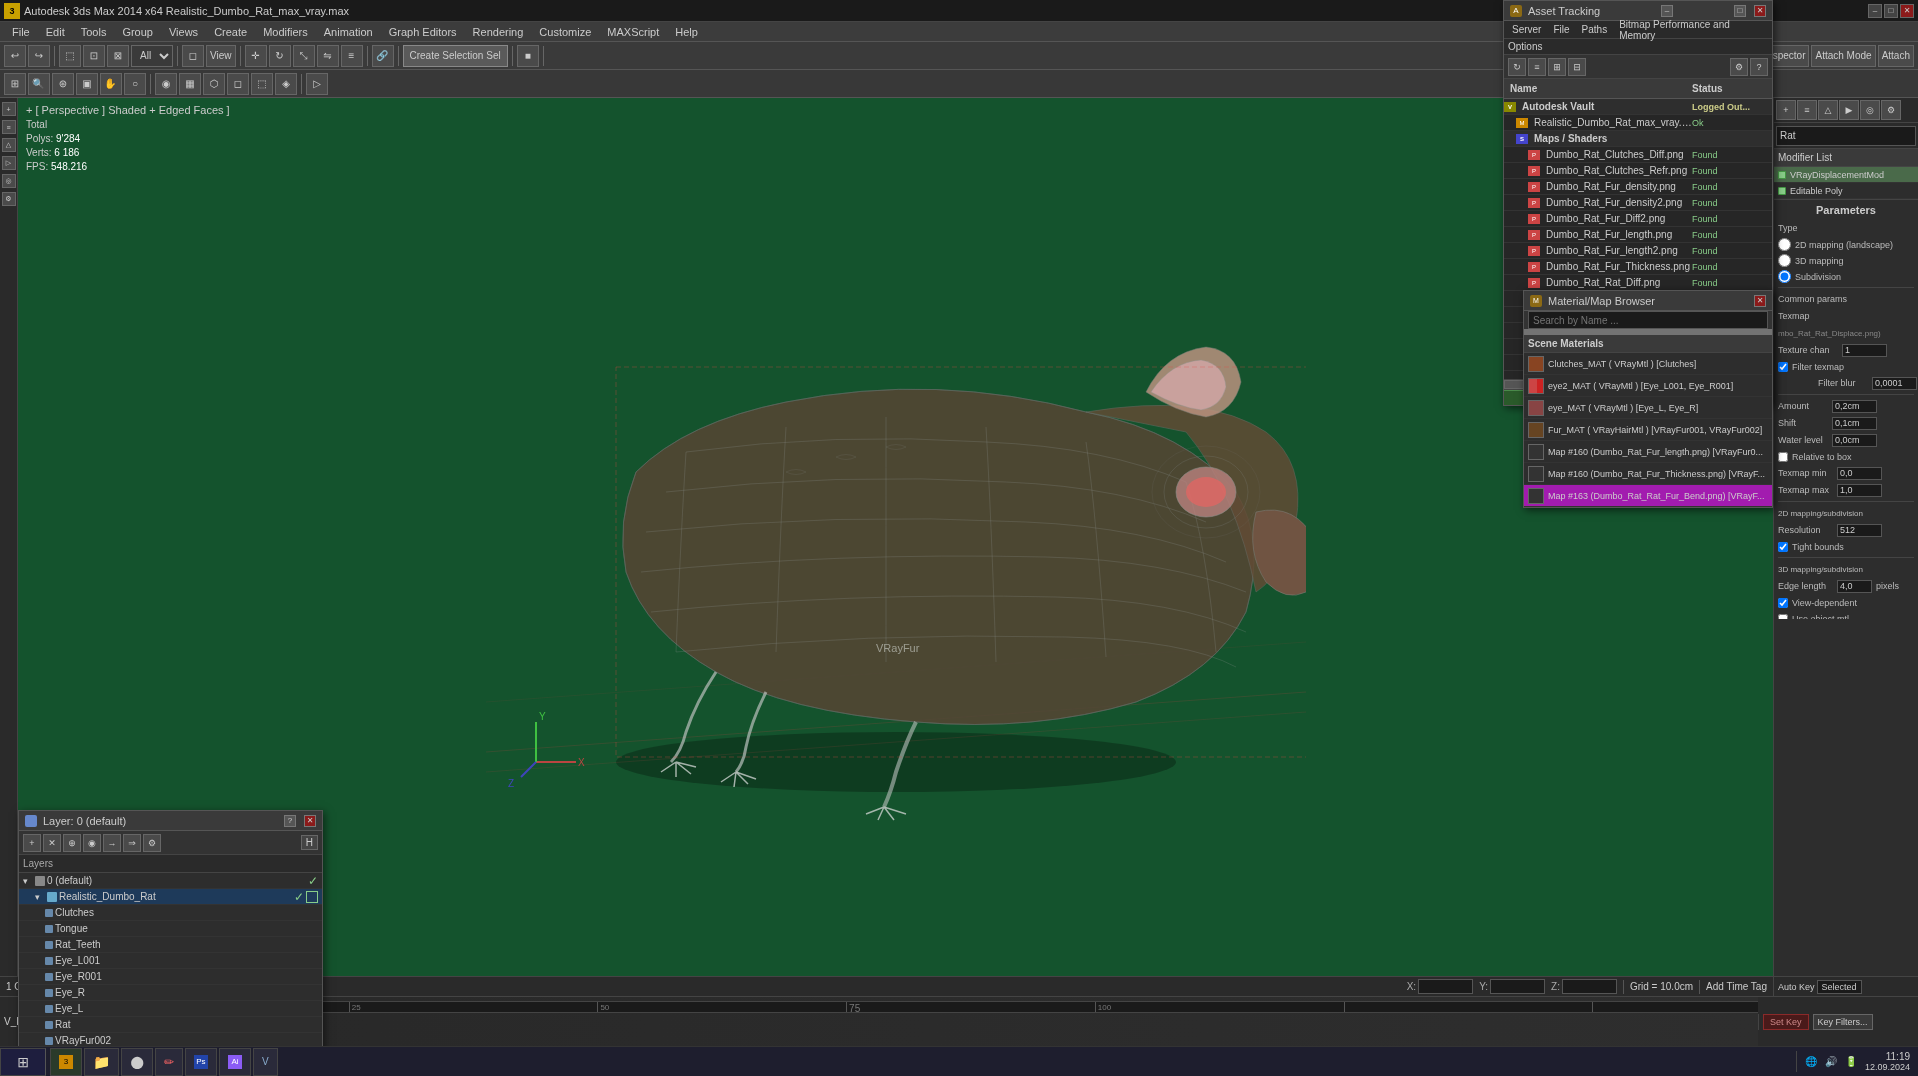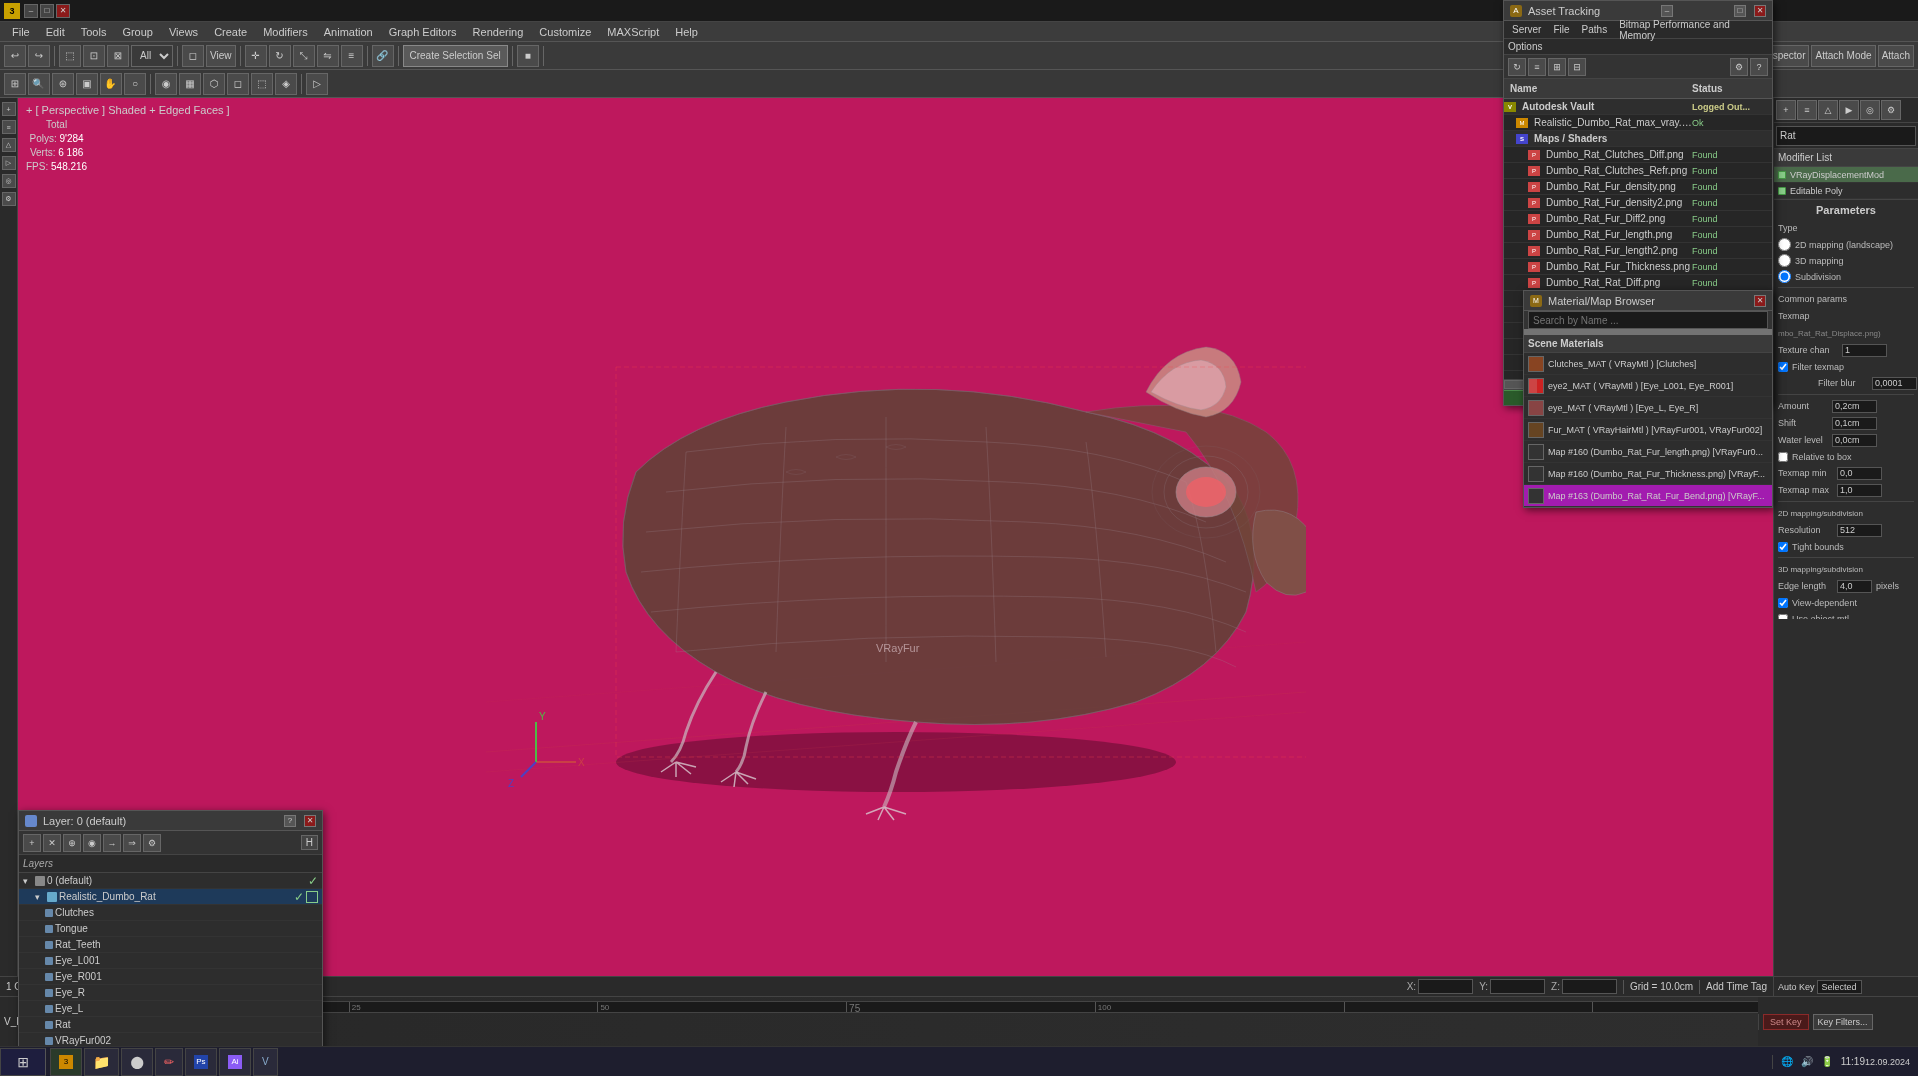--- a/index.html
+++ b/index.html
@@ -139,24 +139,23 @@
       background: #4a4a4a;
       border: 1px solid #666;
       font-size: 7px;
       display: flex; align-items: center; justify-content: center;
       cursor: pointer; color: #ccc;
     }
 
     
     #viewport {
       flex: 1;
-      background: #be185d;
+      background: #14532d;
       position: relative;
       overflow: hidden;
-      text-align: center;
     }
     #viewport-label {
       position: absolute;
       top: 6px; left: 8px;
       font-size: 11px;
       color: #ccc;
       z-index: 2;
     }
     #viewport-stats {
       position: absolute;
@@ -398,21 +397,20 @@
     }
 
     #layers-header {
       height: 18px;
       background: #2a2a2a;
       display: flex; align-items: center;
       padding: 0 4px;
       font-size: 10px; color: #aaa;
       border-bottom: 1px solid #444;
       gap: 4px;
-      font-style: italic;
     }
 
     .layer-item {
       height: 16px;
       display: flex; align-items: center;
       padding: 0 4px;
       border-bottom: 1px solid #333;
       font-size: 10px; color: #ccc;
       gap: 2px;
     }
@@ -614,20 +612,21 @@
       display: flex; align-items: center; gap: 4px; height: 15px;
       font-size: 9px; color: #bbb; margin-bottom: 1px;
     }
     input[type=checkbox] { width: 10px; height: 10px; }
   </style>
 </head>
 <body>
 
 <div id="title-bar">
   <div class="app-icon">3</div>
+  <span class="title-text">Autodesk 3ds Max 2014 x64  Realistic_Dumbo_Rat_max_vray.max</span>
   <div class="title-controls">
     <div class="title-btn">–</div>
     <div class="title-btn">□</div>
     <div class="title-btn close">✕</div>
   </div>
 </div>
 
 <div id="menu-bar">
   <span class="menu-item">File</span>
   <span class="menu-item">Edit</span>
@@ -1304,18 +1303,18 @@
     <div class="taskbar-btn">
       <span style="font-size:10px;color:#88aacc;">V</span>
     </div>
   </div>
   <div style="flex:1;"></div>
   <div id="taskbar-right">
 
     <div class="sys-icon">🌐</div>
     <div class="sys-icon">🔊</div>
     <div class="sys-icon">🔋</div>
-    <div style="display:flex;flex-direction:row;align-items:flex-end;font-size:10px;color:#ccc;">
+    <div style="display:flex;flex-direction:column;align-items:flex-end;font-size:10px;color:#ccc;">
       <span>11:19</span>
       <span style="font-size:9px;">12.09.2024</span>
     </div>
   </div>
 </div>
 
 </body></html>

